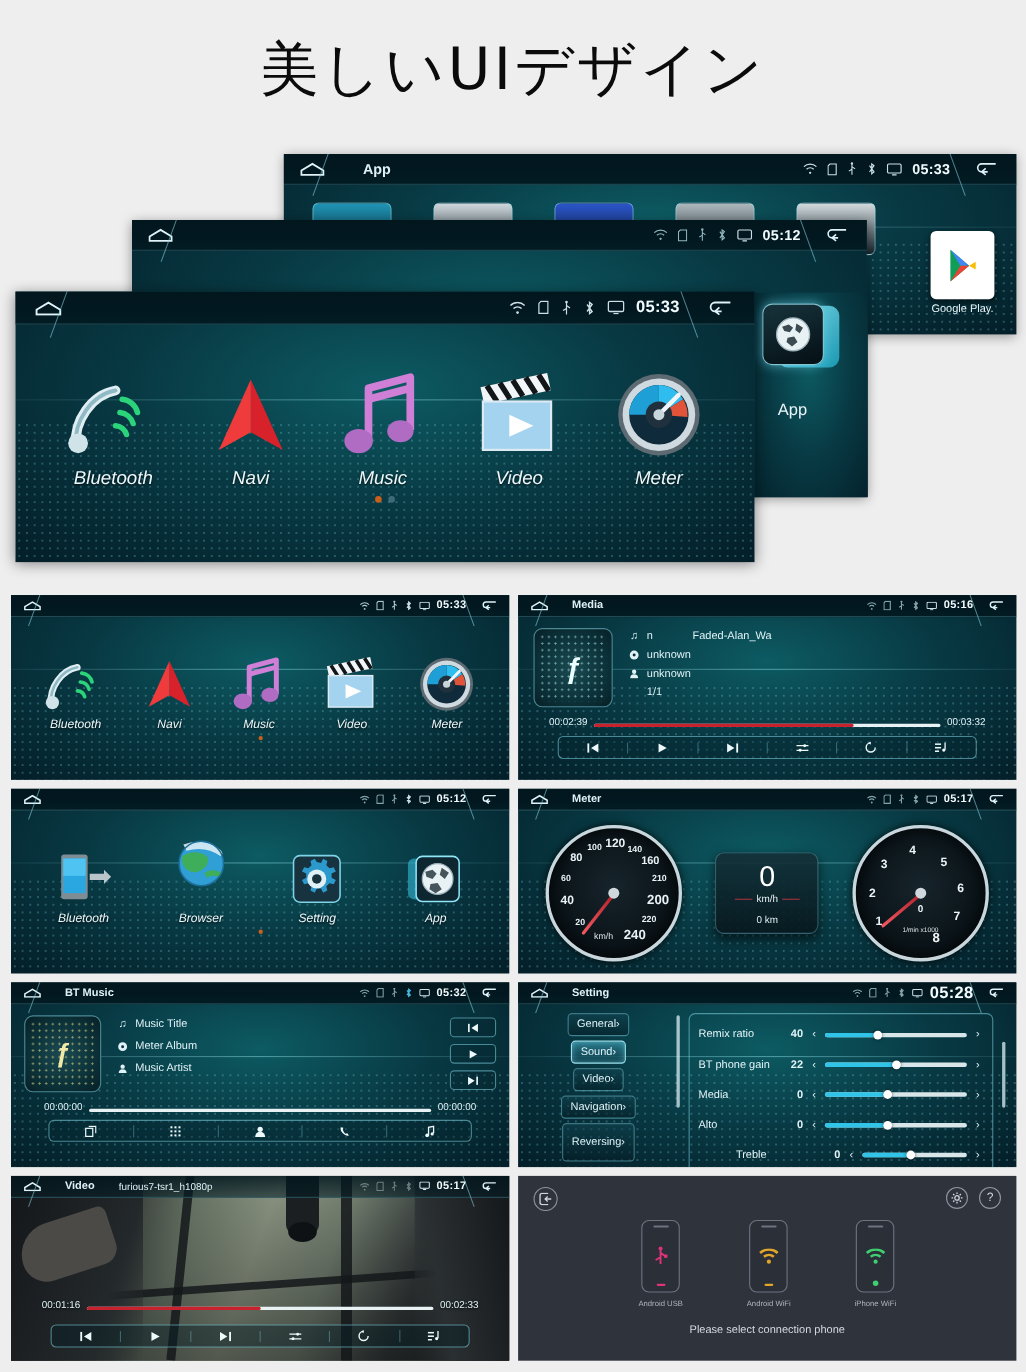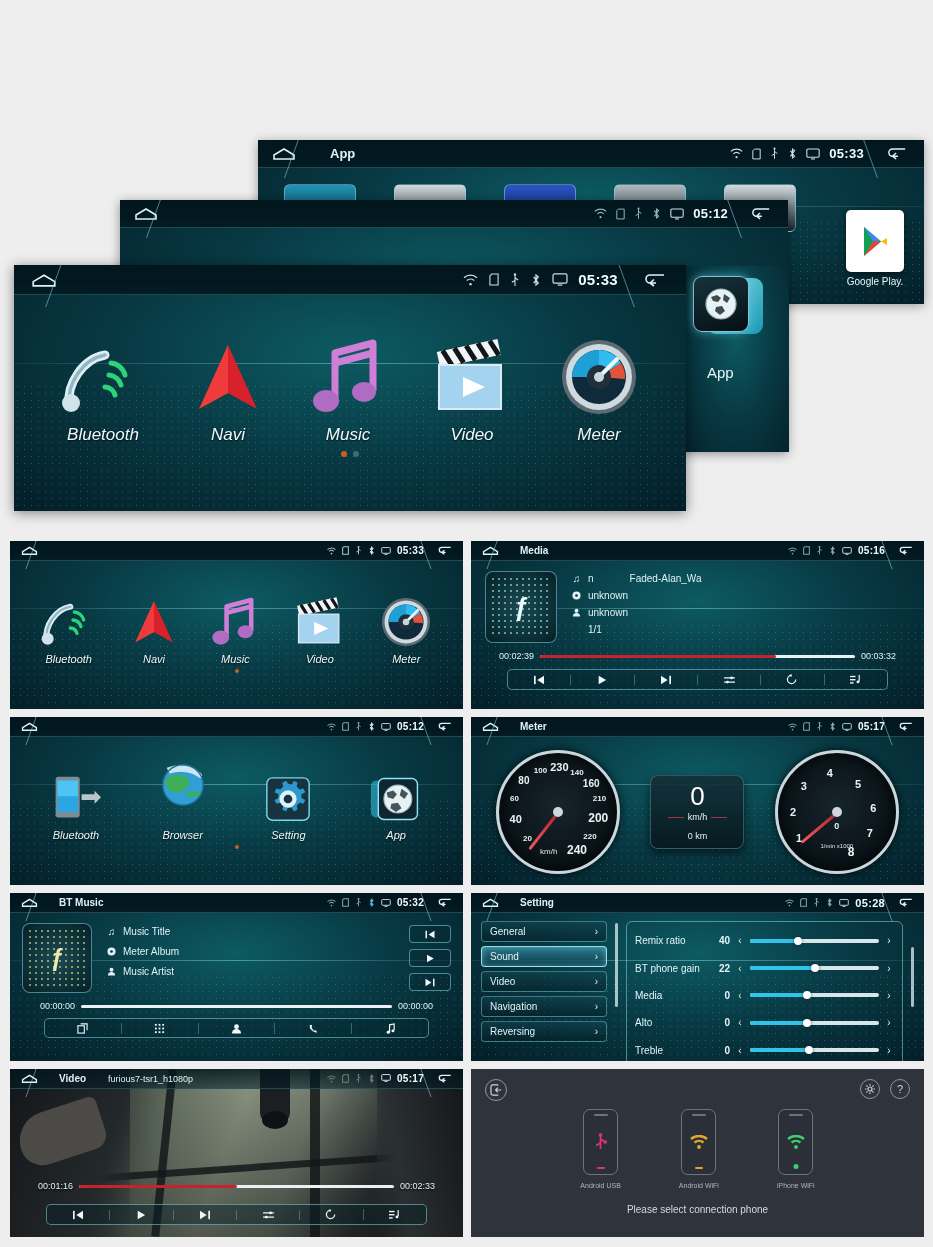--- a/index.html
+++ b/index.html
@@ -100,21 +100,21 @@
     background-size: 6px 6px;
   }
   .albumart.gold::before{ background-image: radial-gradient(circle, rgba(230,220,140,.6) .8px, rgba(0,0,0,0) 1.1px); }
   .albumart .f { position:relative; z-index:2; font-style:italic; font-weight:700; color:#eaffff; }
   .albumart.gold .f { color:#f2e9a8; }
 
   .meta { flex:1 1 auto; display:flex; flex-direction:column; }
   .meta-row { display:flex; align-items:center; white-space:nowrap; color:#dff2f7; }
   .meta-row .mi { display:inline-flex; align-items:center; justify-content:center; flex:0 0 auto; }
 
-  .progress-row { display:flex; align-items:center; width:100%; color:#dff2f7; }
+  .progress-row { display:flex; align-items:flex-end; width:100%; color:#dff2f7; }
   .bar { flex:1 1 auto; position:relative; height:3px; background:#e8f2f5; border-radius:2px; }
   .bar .fill { position:absolute; left:0; top:0; bottom:0; background:#c8222f; border-radius:2px; }
 
   .ctrlbar {
     display:flex; align-items:center; border:1px solid rgba(130,215,230,.55); border-radius:5px;
     background: rgba(6,36,45,.35);
   }
   .ctrlbar .cb { flex:1 1 0; display:flex; align-items:center; justify-content:center; color:#eef9fb;
     border-right:1px solid rgba(130,215,230,.35); }
   .ctrlbar .cb:last-child { border-right:none; }
@@ -216,20 +216,23 @@
   
   .grid { position:absolute; left:10px; top:541px; width:914px; }
   .grow { display:flex; gap:8px; margin-bottom:8px; }
   .cell { width:453px; height:168px; position:relative; }
 </style>
 </head>
 <body>
 
 <div class="page">
 
+  <div class="title-wrap">
+    <div class="title">美しいUIデザイン</div>
+  </div>
 
   <div class="screen hero-a">
     <div class="statusbar" style="height:28px;padding:0 6px;font-size:12px;">
       <div class="sb-home" style="width:40px;height:28px;">
         <svg class="home-glyph" width="24" height="13" viewBox="0 0 24 13">
           <path d="M2 12 L2 8 L12 2 L22 8 L22 12 Z" fill="none" stroke="#dff2f7" stroke-width="1.6"></path>
         </svg>
       </div>
       <div class="sb-title" style="font-size:13px;margin-left:26px;">App</div>
       <div class="sb-spacer"></div>
@@ -891,21 +894,21 @@
         </div>
         <div class="body">
           <div class="meter-wrap" style="padding:4px 10px 0;height:146px;">
 
             <div class="gauge" style="width:124px;height:124px;">
               <div class="gnum" style="left:24%;top:72%;font-size:8px;">20</div>
               <div class="gnum" style="left:14%;top:56%;font-size:11px;">40</div>
               <div class="gnum" style="left:13%;top:38%;font-size:8px;">60</div>
               <div class="gnum" style="left:21%;top:23%;font-size:10px;">80</div>
               <div class="gnum" style="left:35%;top:14%;font-size:8px;">100</div>
-              <div class="gnum" style="left:51%;top:12%;font-size:11px;">230</div>
+              <div class="gnum" style="left:51%;top:12%;font-size:11px;">120</div>
               <div class="gnum" style="left:66%;top:16%;font-size:8px;">140</div>
               <div class="gnum" style="left:78%;top:25%;font-size:10px;">160</div>
               <div class="gnum" style="left:85%;top:38%;font-size:8px;">210</div>
               <div class="gnum" style="left:84%;top:55%;font-size:12px;">200</div>
               <div class="gnum" style="left:77%;top:70%;font-size:8px;">220</div>
               <div class="gnum" style="left:66%;top:82%;font-size:12px;">240</div>
               <div class="gunit" style="left:42%;top:80%;font-size:8px;">km/h</div>
               <div class="needle" style="width:46px;transform: rotate(128deg);"></div>
               <div class="hub"></div>
             </div>
@@ -1117,48 +1120,48 @@
                   <path d="M3 4 L8 11 L5.5 13 L5.5 2 L8 4 L3 11" fill="none" stroke="#8fb0b8" stroke-width="1.8"></path>
                 </svg>
               </span>
             <span>
                 <svg width="10" height="8" viewBox="0 0 17 14">
                   <rect x="1" y="1" width="15" height="10" rx="1.5" fill="none" stroke="#dff2f7" stroke-width="1.6"></rect>
                   <path d="M6 13 L11 13" stroke="#dff2f7" stroke-width="1.6"></path>
                 </svg>
               </span>
           </div>
-          <div class="sb-time" style="font-size:11px;margin-left:6px;">05:28</div>
+          <div class="sb-time" style="font-size:15px;margin-left:6px;">05:28</div>
           <div class="sb-back" style="width:26px;height:20px;margin-left:8px;">
             <svg width="14" height="9" viewBox="0 0 22 14">
                 <path d="M20 2 L6 2 A4 4 0 0 0 6 10 L12 10 M6 10 L10 6.5 M6 10 L10 13" fill="none" stroke="#dff2f7" stroke-width="2"></path>
               </svg>
           </div>
         </div>
         <div class="body">
           <div class="set-wrap" style="padding:8px 10px 10px;gap:8px;">
 
-            <div class="set-menu" style="width:126px;gap:4px;">
+            <div class="set-menu" style="width:126px;gap:4px;align-items:center;">
               <div class="set-item" style="height:21px;padding:0 8px;font-size:10px;">
                 <span>General</span>
                 <span>›</span>
               </div>
               <div class="set-item active" style="height:21px;padding:0 8px;font-size:10px;">
                 <span>Sound</span>
                 <span>›</span>
               </div>
               <div class="set-item" style="height:21px;padding:0 8px;font-size:10px;">
                 <span>Video</span>
                 <span>›</span>
               </div>
               <div class="set-item" style="height:21px;padding:0 8px;font-size:10px;">
                 <span>Navigation</span>
                 <span>›</span>
               </div>
-              <div class="set-item" style="height:21px;padding:0 8px;font-size:10px;">
+              <div class="set-item" style="height:35px;padding:0 8px;font-size:10px;">
                 <span>Reversing</span>
                 <span>›</span>
               </div>
             </div>
 
             <div class="set-scroll" style="width:3px;height:84px;margin-top:2px;"></div>
 
             <div class="set-panel" style="padding:5px 8px;">
               <div class="set-row" style="font-size:10px;gap:5px;">
                 <span class="nm" style="width:74px;">Remix ratio</span>
@@ -1194,21 +1197,21 @@
                 <span class="nm" style="width:74px;">Alto</span>
                 <span class="vl" style="width:16px;">0</span>
                 <span class="ar" style="width:10px;">‹</span>
                 <div class="slider">
                     <div class="sf" style="width:44%;"></div>
                     <div class="sk" style="left:44%;"></div>
                   </div>
                 <span class="ar" style="width:10px;">›</span>
               </div>
               <div class="set-row" style="font-size:10px;gap:5px;">
-                <span class="nm" style="width:74px;">Treble</span>
+                <span class="nm" style="width:74px;margin-left:34px;">Treble</span>
                 <span class="vl" style="width:16px;">0</span>
                 <span class="ar" style="width:10px;">‹</span>
                 <div class="slider">
                     <div class="sf" style="width:46%;"></div>
                     <div class="sk" style="left:46%;"></div>
                   </div>
                 <span class="ar" style="width:10px;">›</span>
               </div>
             </div>
 

